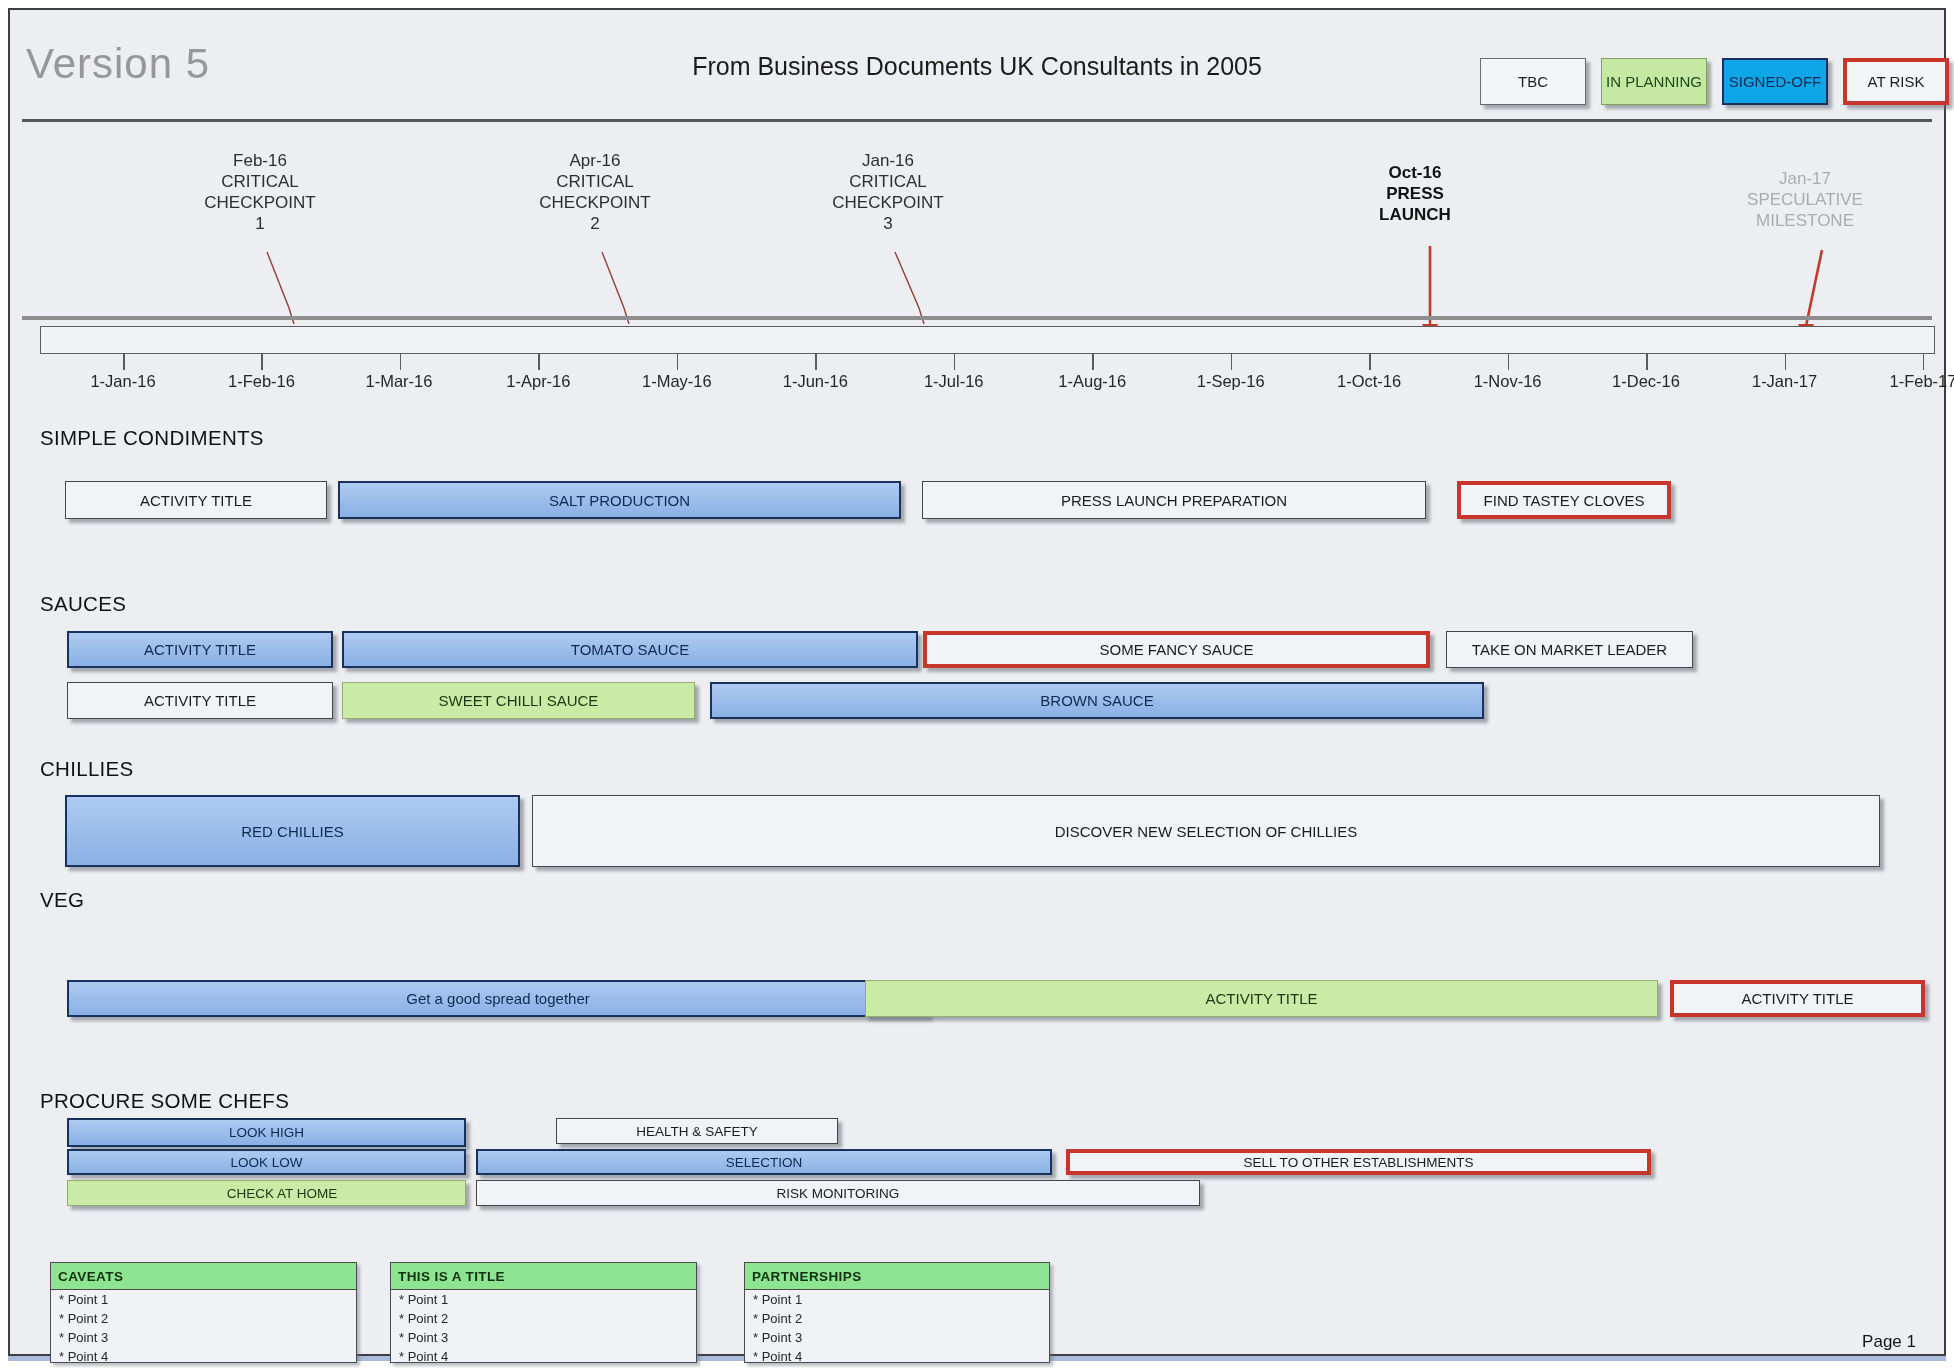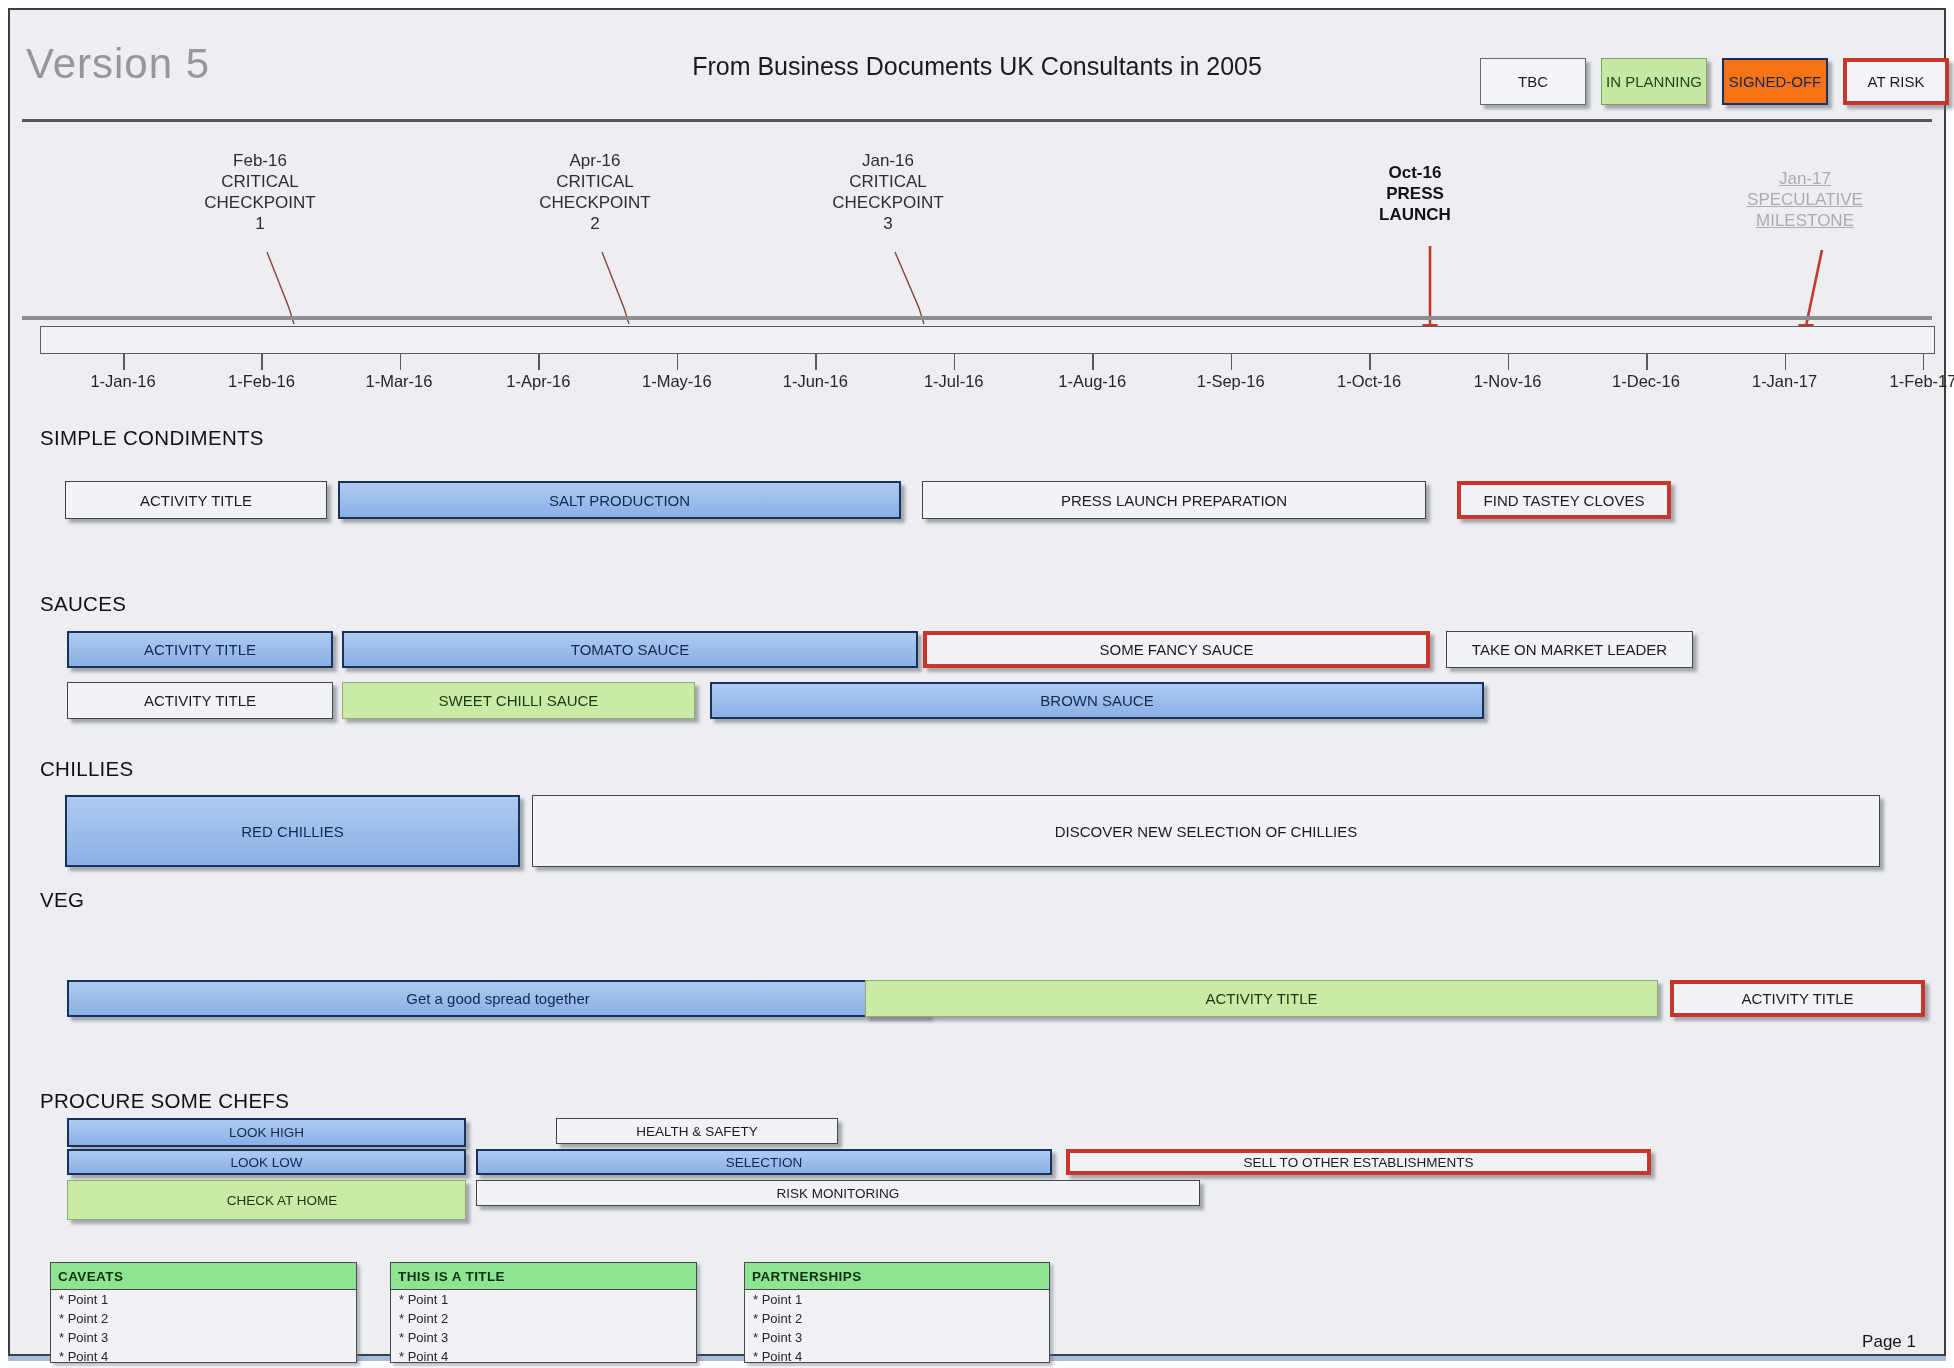--- a/index.html
+++ b/index.html
@@ -8,25 +8,25 @@
   .abs{position:absolute;}
   .version{left:16px;top:30px;font-size:42px;color:#97979b;letter-spacing:1px;}
   .title{top:6px;width:100%;text-align:center;font-size:28px;font-weight:bold;color:#141414;}
   .subtitle{top:42px;width:100%;text-align:center;font-size:25px;color:#1a1a1a;}
   .docdate{top:80px;width:100%;text-align:center;font-size:13.5px;color:#222;}
   .hr-top{left:12px;top:109px;width:1910px;height:3px;background:#55555a;}
   .legend-chip{height:47px;width:106px;display:flex;align-items:center;justify-content:center;text-align:center;
     font-size:15px;line-height:17px;background:#f4f5f8;border:1.5px solid #6a6a6e;color:#1c1c1c;
     box-shadow:4px 4px 3px rgba(105,110,120,.55);box-sizing:border-box;}
   .legend-chip.green{background:#c5e9a2;border-color:#7fa25f;color:#1c4a1c;}
-  .legend-chip.blue{background:#f97316;border:2.5px solid #17335d;color:#0e2a52;}
+  .legend-chip.blue{background:#0ea5e9;border:2.5px solid #17335d;color:#0e2a52;}
   .legend-chip.risk{border:4px solid #c8352b;}
   .milestone{width:240px;text-align:center;font-size:17px;line-height:21px;color:#2e2e2e;}
   .milestone.bold{font-weight:bold;color:#111;}
-  .milestone.speculative{color:#aaacae;text-decoration:underline;}
+  .milestone.speculative{color:#aaacae;}
   .tl-topline{left:12px;top:306px;width:1910px;height:4px;background:#8e8e90;}
   .tl-bar{left:30px;top:316px;width:1895px;height:28px;background:#f1f2f6;border:1.4px solid #5c5c5e;box-sizing:border-box;}
   .xmark{font-size:17px;font-weight:bold;color:#c23a28;transform:scaleY(.95);}
   .tick{width:1.5px;height:16px;background:#5a5a5c;top:344px;}
   .ticklabel{top:362px;font-size:16.5px;color:#262626;white-space:nowrap;transform:translateX(-50%);}
   .section-title{font-size:20.5px;color:#111;letter-spacing:.3px;white-space:nowrap;}
   .bar{display:flex;align-items:center;justify-content:center;text-align:center;box-sizing:border-box;
     font-size:15px;color:#1b1b1b;background:#f2f3f6;border:1.4px solid #44444a;
     box-shadow:4px 4px 3px rgba(105,110,120,.55);overflow:hidden;white-space:nowrap;}
   .bar.blue{background:linear-gradient(#aecaf1,#8ab0e5);border:2px solid #17335d;color:#0e2a52;}
@@ -151,21 +151,21 @@
       <div class="abs section-title" style="left: 30px; top: 878px;">VEG</div>
       <div class="abs bar blue" style="left: 57px; top: 970px; width: 862px; height: 37px;">Get a good spread together</div>
       <div class="abs bar green" style="left: 855px; top: 970px; width: 793px; height: 37px;">ACTIVITY TITLE</div>
       <div class="abs bar risk" style="left: 1660px; top: 970px; width: 255px; height: 37px;">ACTIVITY TITLE</div>
       <div class="abs section-title" style="left: 30px; top: 1079px;">PROCURE SOME CHEFS</div>
       <div class="abs bar blue thin" style="left: 57px; top: 1108px; width: 399px; height: 29px;">LOOK HIGH</div>
       <div class="abs bar white thin" style="left: 546px; top: 1108px; width: 282px; height: 26px;">HEALTH &amp; SAFETY</div>
       <div class="abs bar blue thin" style="left: 57px; top: 1139px; width: 399px; height: 26px;">LOOK LOW</div>
       <div class="abs bar blue thin" style="left: 466px; top: 1139px; width: 576px; height: 26px;">SELECTION</div>
       <div class="abs bar risk thin" style="left: 1056px; top: 1139px; width: 585px; height: 26px;">SELL TO OTHER ESTABLISHMENTS</div>
-      <div class="abs bar green thin" style="left: 57px; top: 1170px; width: 399px; height: 40px; padding-left: 31px;">CHECK AT HOME</div>
+      <div class="abs bar green thin" style="left: 57px; top: 1170px; width: 399px; height: 26px; padding-left: 31px;">CHECK AT HOME</div>
       <div class="abs bar white thin" style="left: 466px; top: 1170px; width: 724px; height: 26px;">RISK MONITORING</div>
     </div>
   <div id="tables">
       <div class="abs itable" style="left: 40px; top: 1252px; width: 307px; height: 101px;">
         <div class="ithead">CAVEATS</div>
         <div class="itpoint">* Point 1</div>
         <div class="itpoint">* Point 2</div>
         <div class="itpoint">* Point 3</div>
         <div class="itpoint">* Point 4</div>
       </div>

